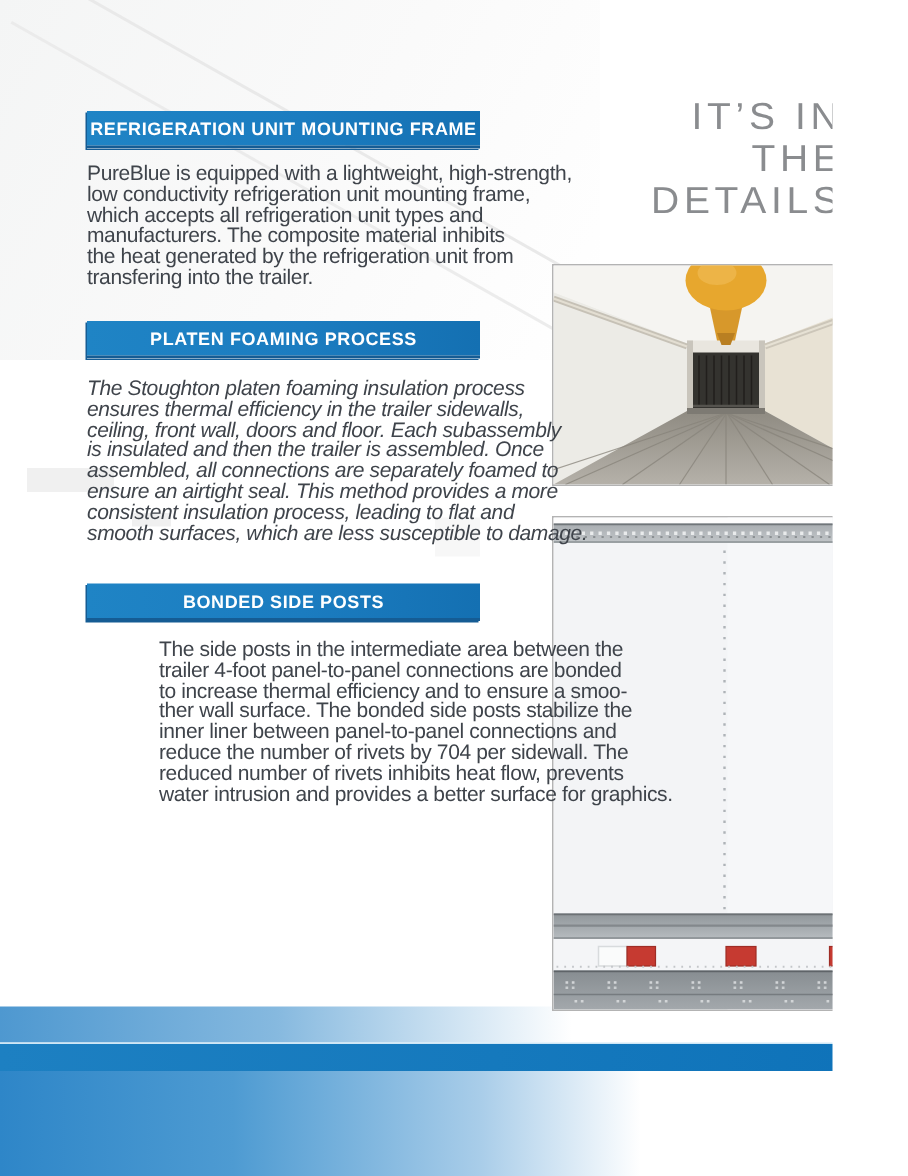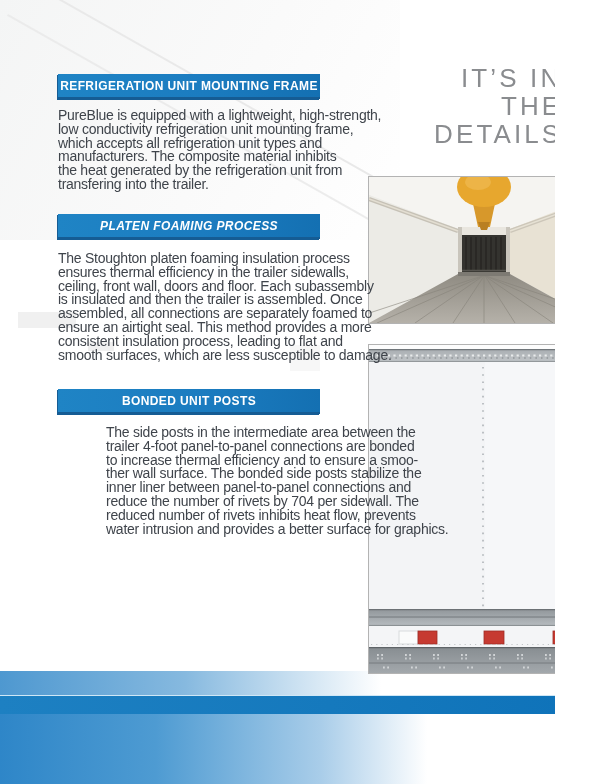--- a/index.html
+++ b/index.html
@@ -16,24 +16,24 @@
   .wm1{left:18px;top:312px;width:58px;height:16px;opacity:.8;}
   .wm2{left:88px;top:342px;width:26px;height:9px;opacity:.8;}
   .wm3{left:290px;top:345px;width:30px;height:26px;background:#f2f2f2;opacity:.6;}
 
   
   .title-bar{position:absolute;left:58px;width:262px;height:23px;z-index:2;
     background:linear-gradient(90deg,#1f84c5 0%,#1b7cc0 55%,#1470b2 100%);
     border-bottom:2px solid #155c94;box-shadow:-1px 1px 0 #155c94;
     display:flex;align-items:center;justify-content:center;}
   .title-bar span{color:#ffffff;font-size:12px;font-weight:bold;letter-spacing:.4px;white-space:nowrap;}
-  .bar1{top:74px;} .bar2{top:214px;font-style:italic;} .bar3{top:389px;}
+  .bar1{top:74px;} .bar2{top:214px;} .bar3{top:389px;}
   .body-text{position:absolute;left:58px;z-index:2;color:#3f444b;font-size:14px;
     letter-spacing:-.25px;line-height:13.8px;white-space:pre;}
-  .para1{top:109px;} .para2{top:252px;} .para3{top:426px;margin-left:48px;}
+  .para1{top:109px;} .para2{top:252px;font-style:italic;} .para3{top:426px;margin-left:48px;}
 
   
   .headline{position:absolute;left:398px;top:64px;width:158px;text-align:right;z-index:2;
     color:#8a8c8f;font-size:25px;font-weight:400;letter-spacing:3px;line-height:28px;
     transform:scaleX(1.04);transform-origin:left top;}
 
   
   .photo{position:absolute;z-index:1;border:1px solid #b3b3b3;background:#f0f0f0;}
   .photo-interior{left:368px;top:176px;width:230px;height:146px;}
   .photo-sidewall{left:368px;top:344px;width:232px;height:328px;}
@@ -77,21 +77,21 @@
   <div class="body-text para2">The Stoughton platen foaming insulation process
 ensures thermal efficiency in the trailer sidewalls,
 ceiling, front wall, doors and floor. Each subassembly
 is insulated and then the trailer is assembled. Once
 assembled, all connections are separately foamed to
 ensure an airtight seal. This method provides a more
 consistent insulation process, leading to flat and
 smooth surfaces, which are less susceptible to damage.</div>
 
   <div class="title-bar bar3">
-    <span>BONDED UNIT POSTS</span>
+    <span>BONDED SIDE POSTS</span>
   </div>
   <div class="body-text para3">The side posts in the intermediate area between the
 trailer 4-foot panel-to-panel connections are bonded
 to increase thermal efficiency and to ensure a smoo-
 ther wall surface. The bonded side posts stabilize the
 inner liner between panel-to-panel connections and
 reduce the number of rivets by 704 per sidewall. The
 reduced number of rivets inhibits heat flow, prevents
 water intrusion and provides a better surface for graphics.</div>
 

